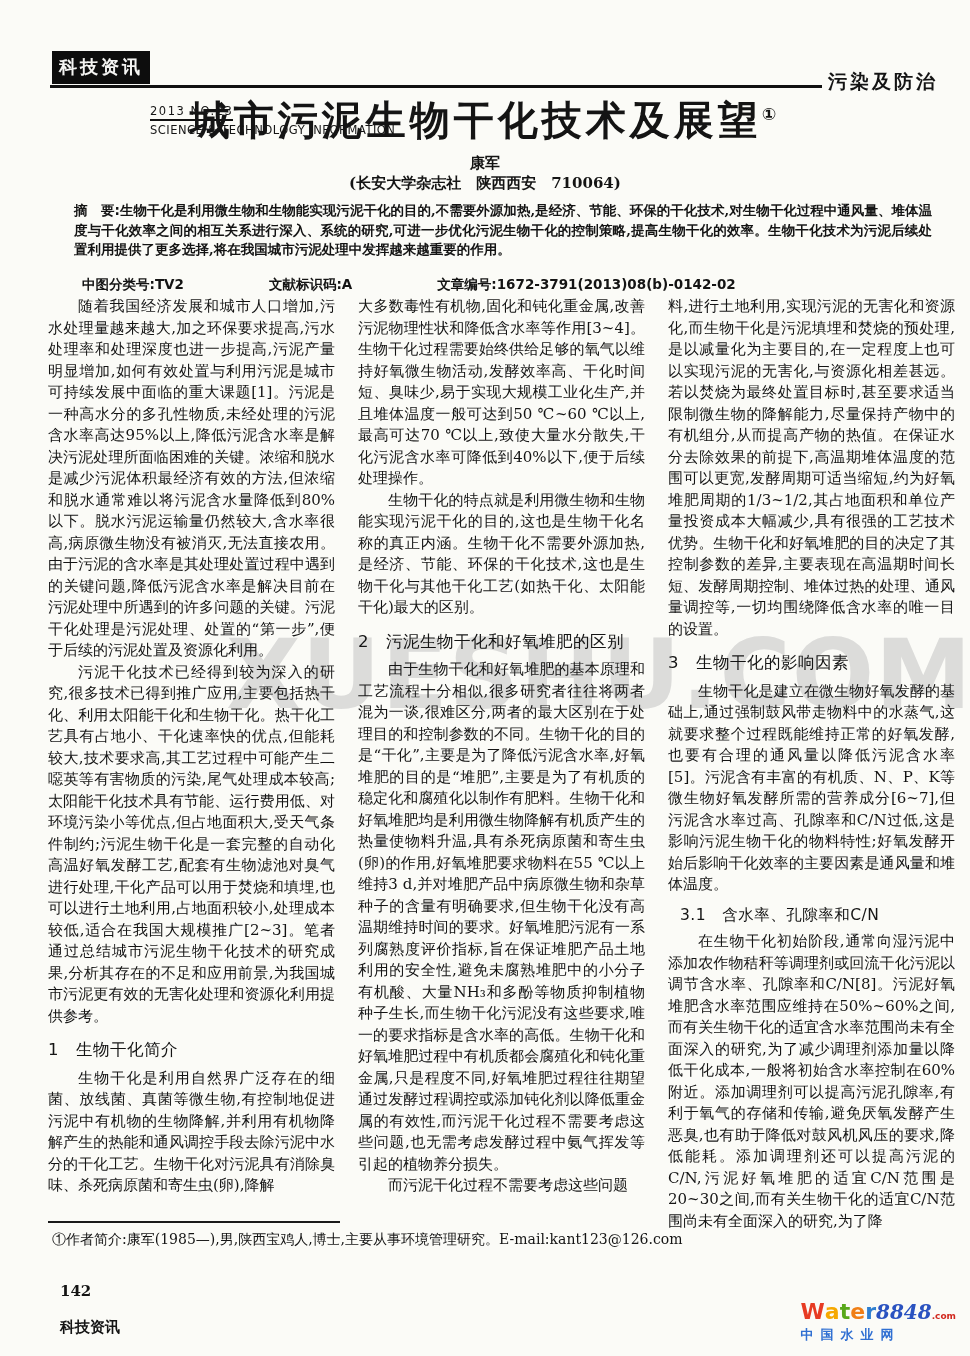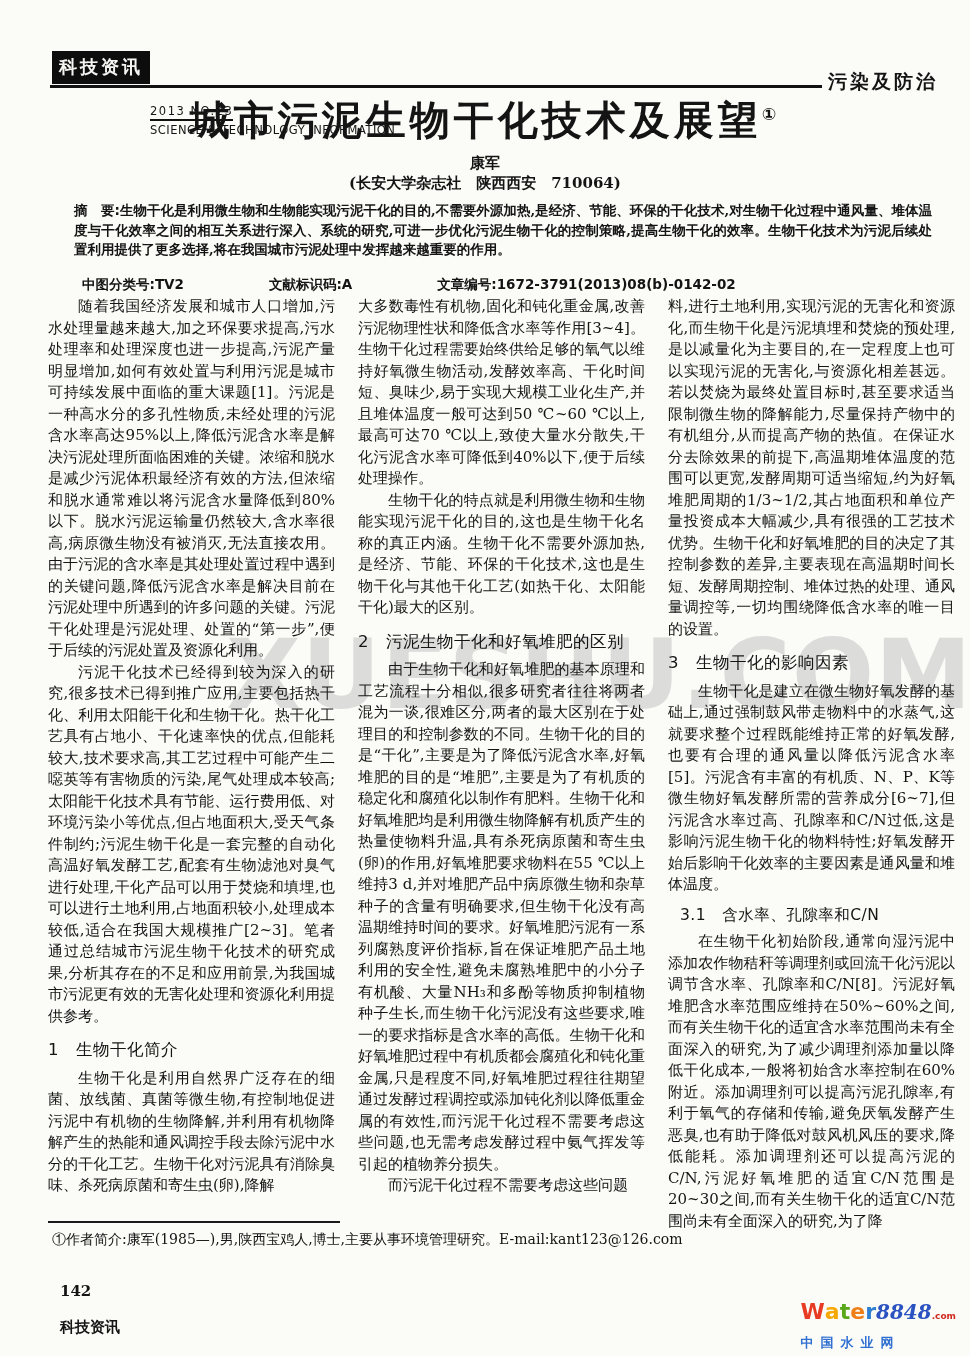--- a/index.html
+++ b/index.html
@@ -65,21 +65,21 @@
   .page-num { font-size:15px; font-weight:bold; }
   .footer-cn { font-size:15px; font-weight:bold; }
   .footer-en { font-family:"DejaVu Sans", sans-serif; font-size:13.5px; font-weight:bold; letter-spacing:1px; }
 
   
   .site-logo { right:14px; top:1299px; font-family:"DejaVu Sans", sans-serif; }
   .logo-line1 { display:flex; align-items:baseline; }
   .logo-letter { font-size:22px; font-weight:bold; }
   .logo-num { font-size:20px; font-style:italic; font-weight:bold; font-family:"DejaVu Serif", serif; }
   .logo-dotcom { font-size:9px; font-weight:bold; }
-  .logo-cn { font-size:13px; font-weight:bold; letter-spacing:7px; margin-top:10px; }
+  .logo-cn { font-size:13px; font-weight:bold; letter-spacing:7px; margin-top:2px; }
 </style>
 </head>
 <body>
 
 <div class="page">
 
   <div class="watermark">XUESHU.COM</div>
 
   <div class="layer logo-box">科技资讯</div>
   <div class="layer issue-block">

